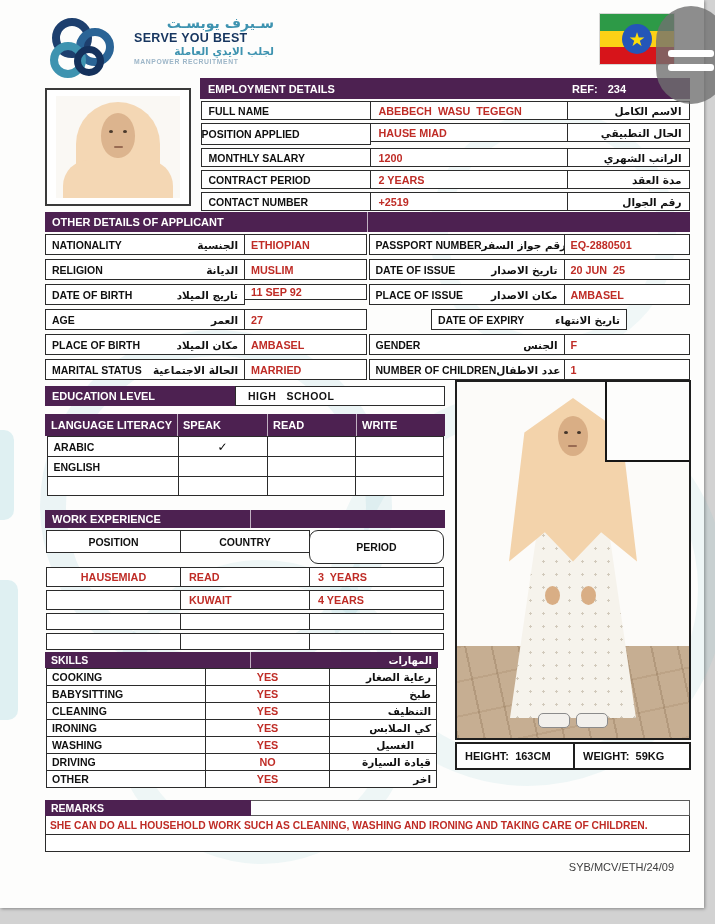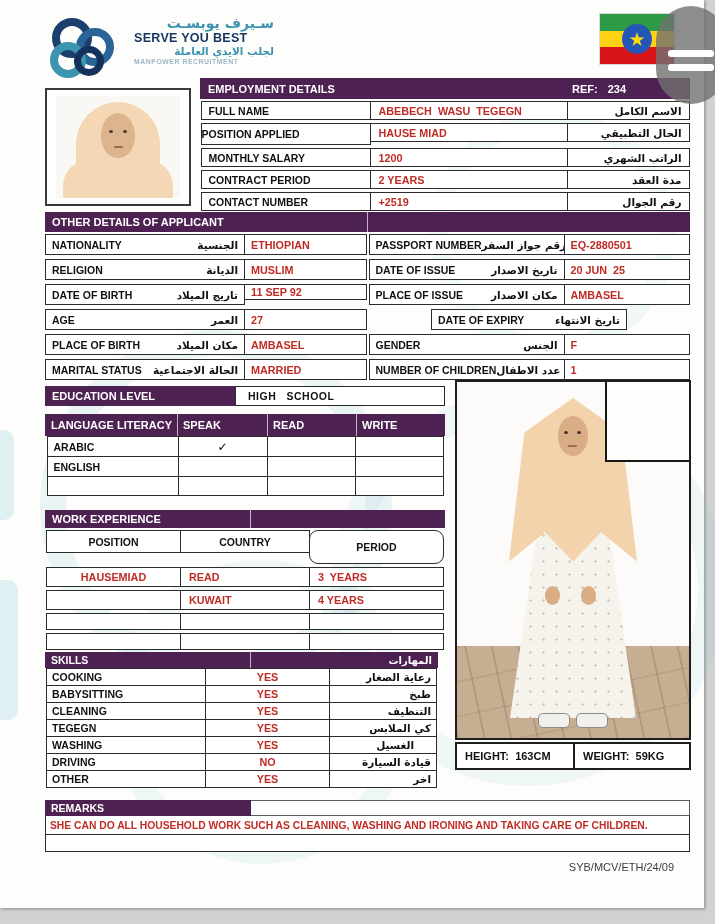--- a/index.html
+++ b/index.html
@@ -453,21 +453,21 @@
           </div>
         <div class="cell" style="width:125px;height:18px;justify-content:center;">
             <span class="val">YES</span>
           </div>
         <div class="cell" style="width:108px;height:18px;justify-content:flex-end;padding-right:5px;">
             <span class="ar">التنظيف</span>
           </div>
       </div>
       <div class="row" style="margin-top:-1px;">
         <div class="cell" style="width:160px;height:18px;padding-left:5px;">
-            <span class="lbl">TEGEGN</span>
+            <span class="lbl">IRONING</span>
           </div>
         <div class="cell" style="width:125px;height:18px;justify-content:center;">
             <span class="val">YES</span>
           </div>
         <div class="cell" style="width:108px;height:18px;justify-content:flex-end;padding-right:5px;">
             <span class="ar">كي الملابس</span>
           </div>
       </div>
       <div class="row" style="margin-top:-1px;">
         <div class="cell" style="width:160px;height:18px;padding-left:5px;">

